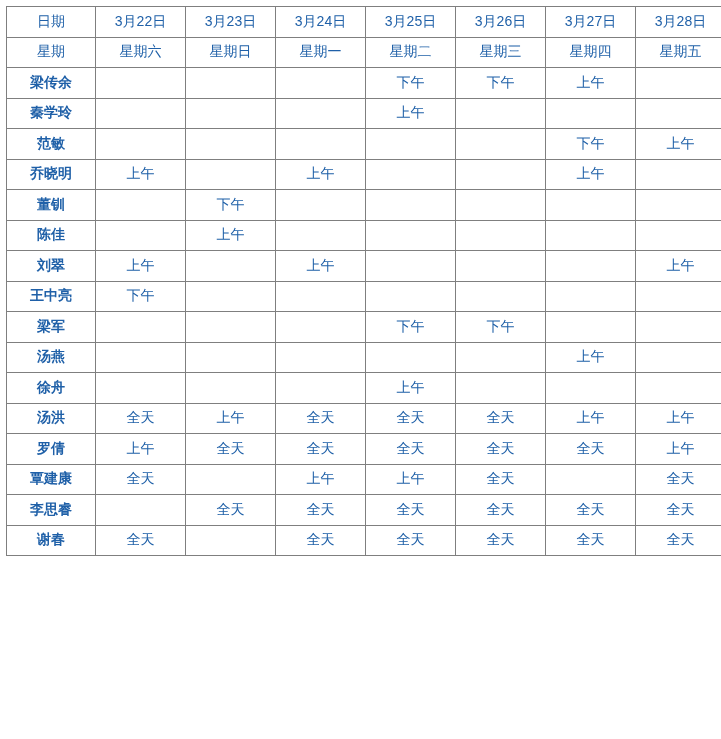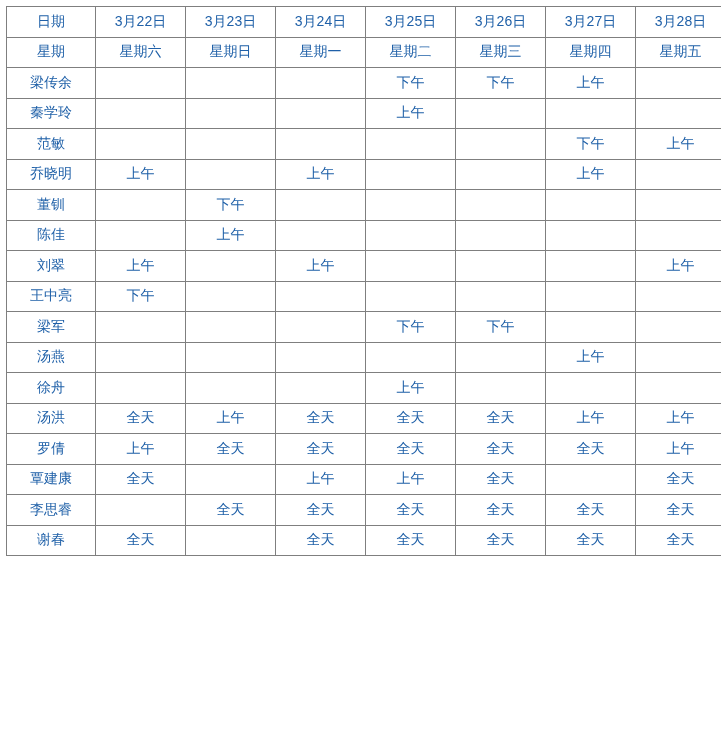--- a/index.html
+++ b/index.html
@@ -33,20 +33,21 @@
     padding: 0;
     white-space: nowrap;
     overflow: hidden;
   }
   col.c-name { width: 89px; }
   col.c-day  { width: 90px; }
 
   td.name-cell {
     color: #1f60a8;
     font-size: 14px;
+    font-weight: bold;
   }
   td.head-cell {
     color: #1f60a8;
     font-size: 14px;
   }
   td.shift {
     color: #1a1a1a;
     font-size: 14px;
   }
   td.empty { }

